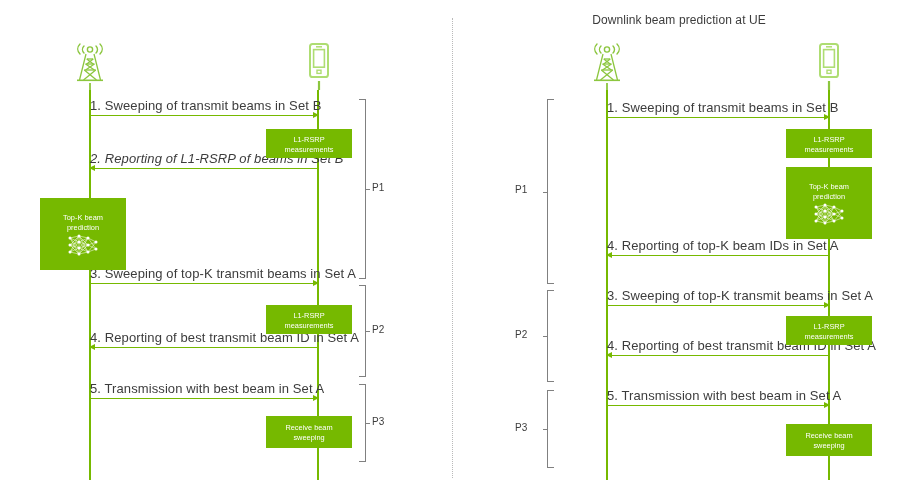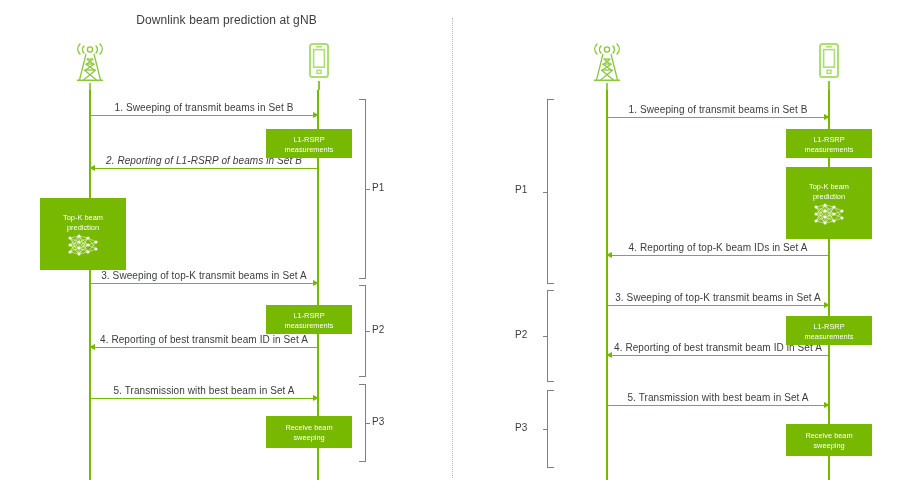--- a/index.html
+++ b/index.html
@@ -28,21 +28,21 @@
   
   .msg{position:absolute;height:1px;background:#76b900;}
   .msg::after{
     content:"";position:absolute;top:-3px;width:0;height:0;
     border-top:3.5px solid transparent;border-bottom:3.5px solid transparent;
   }
   .msg.to-right::after{right:-1px;border-left:6px solid #76b900;}
   .msg.to-left::after{left:-1px;border-right:6px solid #76b900;}
   .msg-label{
     position:absolute;bottom:3px;left:0;width:100%;
-    text-align:center;font-size:10px;color:#3c3c3c;
+    text-align:center;font-size:13px;color:#3c3c3c;
     white-space:nowrap;letter-spacing:.1px;
   }
   
   .box{
     position:absolute;background:#76b900;color:#ffffff;
     font-size:7.4px;line-height:1.35;text-align:left;
     display:flex;flex-direction:column;align-items:center;
     justify-content:center;padding-top:2px;box-sizing:border-box;
   }
   .box .blabel{white-space:nowrap;}
@@ -58,21 +58,20 @@
   .phase-label{
     position:absolute;font-size:10px;color:#3c3c3c;white-space:nowrap;
   }
   .phase-label.left-of{text-align:right;}
 </style>
 </head>
 <body>
 
 <div class="panel" id="panel-left">
 
-  <div class="title">Downlink beam prediction at gNB</div>
 
   <div class="actor" style="left:66px;top:40px;">
     <span>
       <svg viewBox="0 0 48 52">
         <g fill="none" stroke="#8cc63f" stroke-width="1.4" stroke-linecap="round">
           <path d="M14 14 C11 11 11 7 14 4"></path>
           <path d="M18 13 C16 11 16 8 18 6"></path>
           <path d="M34 14 C37 11 37 7 34 4"></path>
           <path d="M30 13 C32 11 32 8 30 6"></path>
         </g>
@@ -180,20 +179,21 @@
   <div class="bracket" style="left:359px;top:384px;height:78px;">
     <span class="nub"></span>
   </div>
   <span class="phase-label" style="left:372px;top:416px;">P3</span>
 </div>
 
 <div class="divider"></div>
 
 <div class="panel" id="panel-right">
 
+  <div class="title">Downlink beam prediction at UE</div>
 
   <div class="actor" style="left:130px;top:40px;">
     <span>
       <svg viewBox="0 0 48 52">
         <g fill="none" stroke="#8cc63f" stroke-width="1.4" stroke-linecap="round">
           <path d="M14 14 C11 11 11 7 14 4"></path>
           <path d="M18 13 C16 11 16 8 18 6"></path>
           <path d="M34 14 C37 11 37 7 34 4"></path>
           <path d="M30 13 C32 11 32 8 30 6"></path>
         </g>

